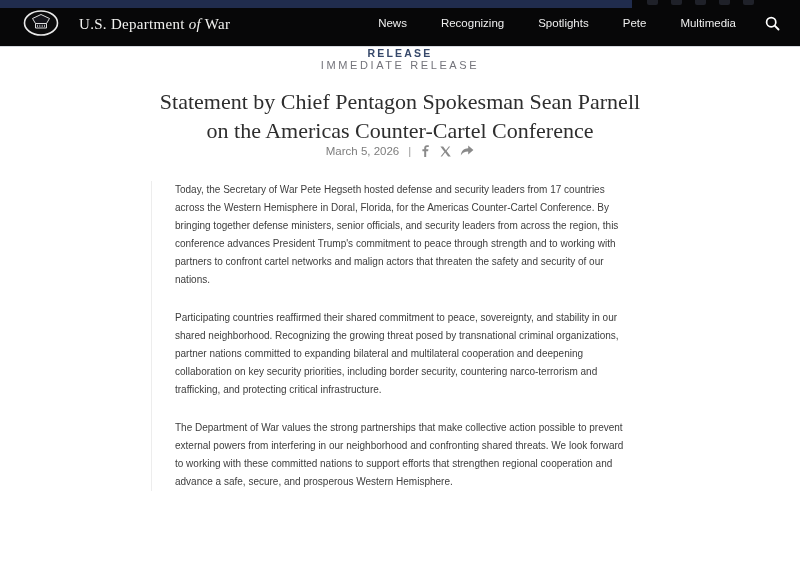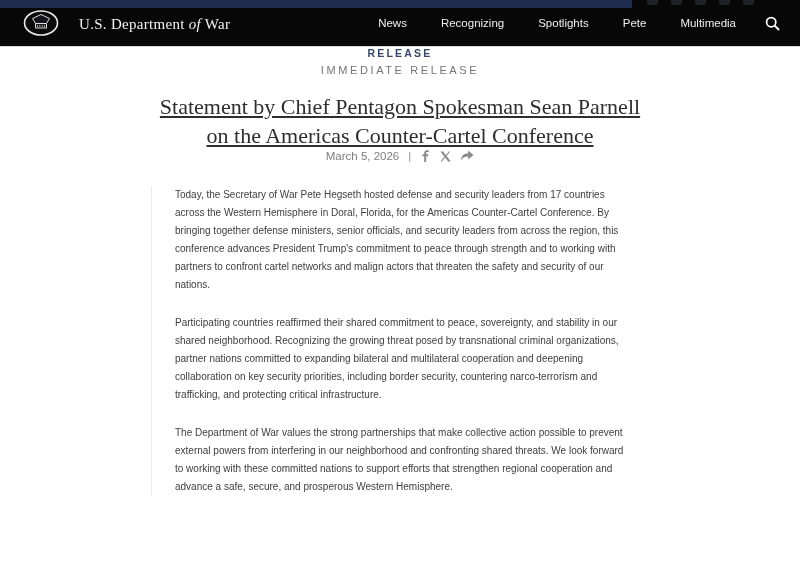--- a/index.html
+++ b/index.html
@@ -34,25 +34,25 @@
   .nav-item{
     color:#efefef;font-size:11.5px;padding:0 17px;cursor:pointer;white-space:nowrap;
   }
   .search-btn{padding:0 0 0 12px;cursor:pointer;display:flex;align-items:center;}
   
   .release-head{text-align:center;}
   .kicker{
     color:#36486a;font-size:10.5px;font-weight:bold;letter-spacing:2.2px;
   }
   .subkicker{
-    color:#73737a;font-size:11px;letter-spacing:2.6px;margin-top:5px;
+    color:#73737a;font-size:11px;letter-spacing:2.6px;
   }
   .title{
     font-family:"Liberation Serif", serif;font-weight:500;color:#2e2e2e;
-    font-size:22px;line-height:29px;max-width:500px;margin:16px auto 0;text-align:center;text-decoration:underline;
+    font-size:22px;line-height:29px;max-width:500px;margin:16px auto 0;text-align:center;
   }
   .meta{
     display:flex;justify-content:center;align-items:center;gap:9px;
     color:#7d7d7d;font-size:11.5px;
   }
   .meta .sep{color:#9a9a9a;}
   .meta-icon{display:flex;align-items:center;cursor:pointer;}
   
   .article{
     margin:24px 0 0 151px;width:458px;padding-left:23px;

